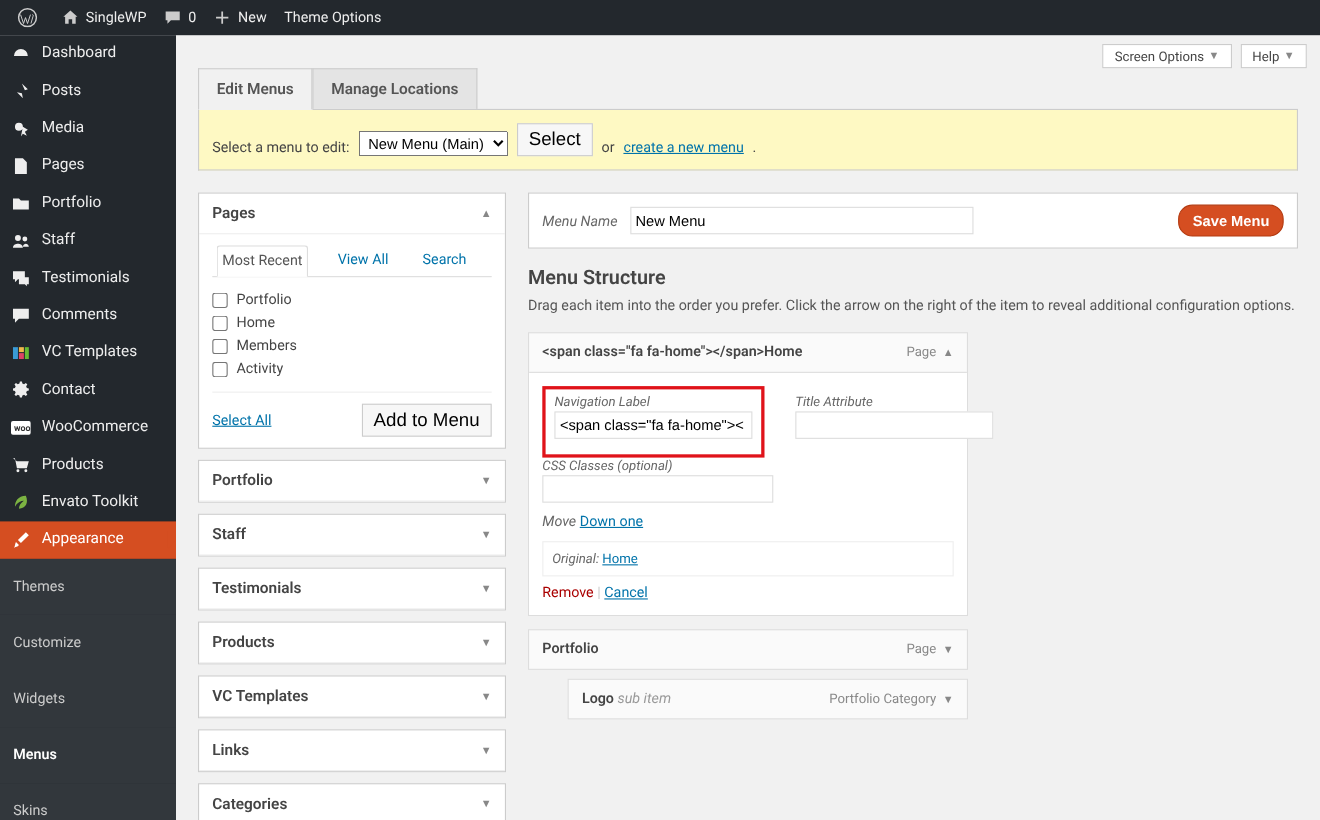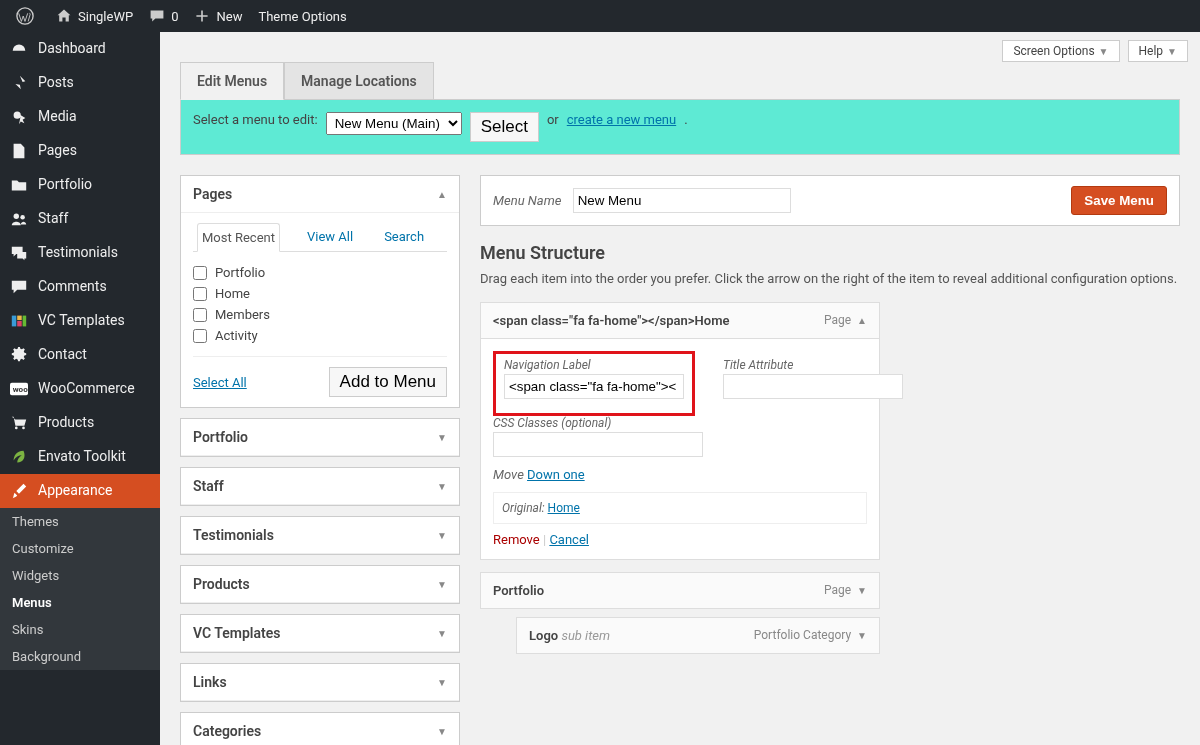--- a/index.html
+++ b/index.html
@@ -6,47 +6,47 @@
 body{font-family:-apple-system,BlinkMacSystemFont,"Segoe UI",Roboto,sans-serif;font-size:13px;color:#444;background:#f1f1f1}
 .topbar{background:#23282d;height:32px;display:flex;align-items:center;color:#eee;padding:0 8px;font-size:13px}
 .topbar .tb-item{display:flex;align-items:flex-end;padding:0 8px;cursor:pointer}
 .topbar .tb-item svg{margin-right:6px}
 .layout{display:flex;min-height:calc(100vh - 32px)}
 .adminmenu{width:160px;background:#23282d;color:#eee;flex-shrink:0}
 .adminmenu .mi{display:flex;align-items:flex-start;padding:8px 10px;cursor:pointer;color:#eee;font-size:14px}
 .adminmenu .mi svg{margin-right:10px;flex-shrink:0}
 .adminmenu .mi.active{background:#d54e21;color:#fff;position:relative}
 .adminmenu .mi.active::after{content:"";position:absolute;right:-8px;top:50%;transform:translateY(-50%);border:8px solid transparent;border-left-color:#d54e21}
-.adminmenu .submi{padding:6px 12px;font-size:13px;color:#ccc;background:#32373c;cursor:pointer}
+.adminmenu .submi{padding:18px 12px;font-size:13px;color:#ccc;background:#32373c;cursor:pointer}
 .adminmenu .submi.sel{color:#fff;font-weight:600}
 .content{flex:1;padding:0 20px 20px;position:relative}
 .top-right{position:absolute;top:8px;right:12px;display:flex;gap:8px}
 .top-right .btn{border:1px solid #ccc;background:#fff;padding:3px 10px;font-size:12px;cursor:pointer;display:flex;align-items:center;gap:4px}
 .tabs{margin-top:30px;border-bottom:1px solid #ccc;display:flex}
 .tab{border:1px solid #ccc;border-bottom:none;background:#e4e4e4;padding:10px 16px;font-size:14px;font-weight:600;color:#555;cursor:pointer;margin-right:0}
 .tab.active{background:#f1f1f1;border-bottom:1px solid #f1f1f1;margin-bottom:-1px}
-.selectbar{border:1px solid #ccc;border-top:none;background:#5eead4;padding:12px;display:flex;align-items:flex-start;gap:8px;font-size:13px}
+.selectbar{border:1px solid #ccc;border-top:none;background:#fef9c3;padding:12px;display:flex;align-items:flex-end;gap:8px;font-size:13px}
 .selectbar select{padding:2px 4px}
 .selectbar .btn,.btn-sm{border:1px solid #ccc;background:#f7f7f7;padding:4px 10px;cursor:pointer;font-size:17px}
 .link{color:#0073aa;cursor:pointer;text-decoration:underline}
 .cols{display:flex;gap:20px;margin-top:20px}
 .col-left{width:280px;flex-shrink:0}
 .col-right{flex:1}
 .metabox{border:1px solid #ccc;background:#fff;margin-bottom:10px}
 .metabox-h{padding:10px 12px;font-weight:600;font-size:14px;display:flex;justify-content:space-between;align-items:center;cursor:pointer;border-bottom:1px solid #eee}
 .metabox-b{padding:10px 12px}
 .mtabs{border-bottom:1px solid #ddd;display:flex;gap:23px;padding:0 4px;margin-bottom:10px}
 .mtab{padding:6px 4px;font-size:13px;color:#0073aa;cursor:pointer}
 .mtab.active{border:1px solid #ddd;border-bottom:1px solid #fff;margin-bottom:-1px;color:#555;border-radius:3px 3px 0 0}
 .chk{display:flex;align-items:center;gap:8px;padding:3px 0;font-size:13px}
 .metabox-f{display:flex;justify-content:space-between;align-items:center;padding-top:10px;border-top:1px solid #eee;margin-top:10px}
 .menu-head{display:flex;align-items:center;justify-content:space-between;background:#fff;border:1px solid #ccc;padding:10px 12px;margin-bottom:16px}
 .menu-head label{font-style:italic;color:#666;margin-right:8px}
-.menu-head input[type=text]{padding:4px;width:218px;border:1px solid #ddd}
-.btn-primary{background:#d54e21;border:1px solid #b33a10;color:#fff;padding:6px 12px;font-weight:600;cursor:pointer;border-radius:3px}
+.menu-head input[type=text]{padding:4px;width:312px;border:1px solid #ddd}
+.btn-primary{background:#d54e21;border:1px solid #b33a10;color:#fff;padding:6px 12px;font-weight:600;cursor:pointer;border-radius:13px}
 .struct h3{font-size:18px;font-weight:600;margin-bottom:8px}
 .struct p{font-size:13px;color:#555;margin-bottom:16px}
 .menu-item{border:1px solid #ddd;background:#fafafa;width:400px}
 .menu-item .mih{display:flex;justify-content:space-between;padding:10px 12px;cursor:pointer;align-items:flex-start}
 .menu-item .mih .lbl{font-weight:600;font-size:13px}
 .menu-item .mih .type{color:#888;font-size:12px}
 .menu-item .mib{border-top:1px solid #ddd;padding:12px;background:#fff}
 .fld{margin-bottom:10px}
 .fld label{font-style:italic;color:#666;font-size:12px;display:block;margin-bottom:2px}
 .fld input{width:180px;padding:4px;border:1px solid #ddd}

